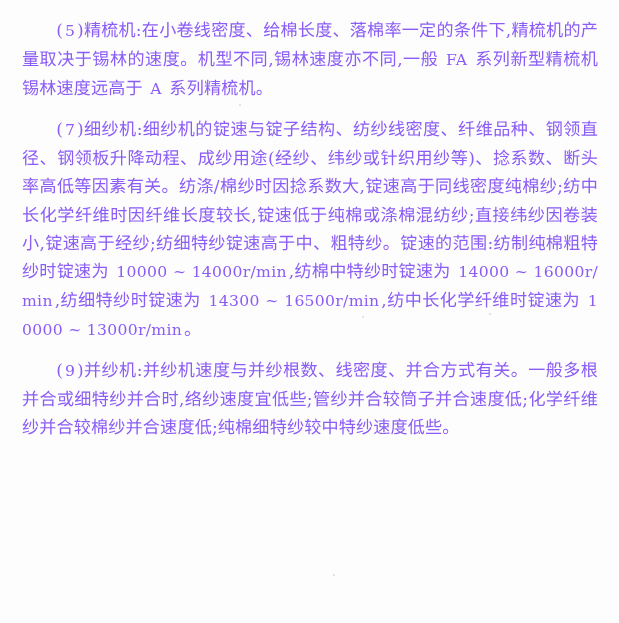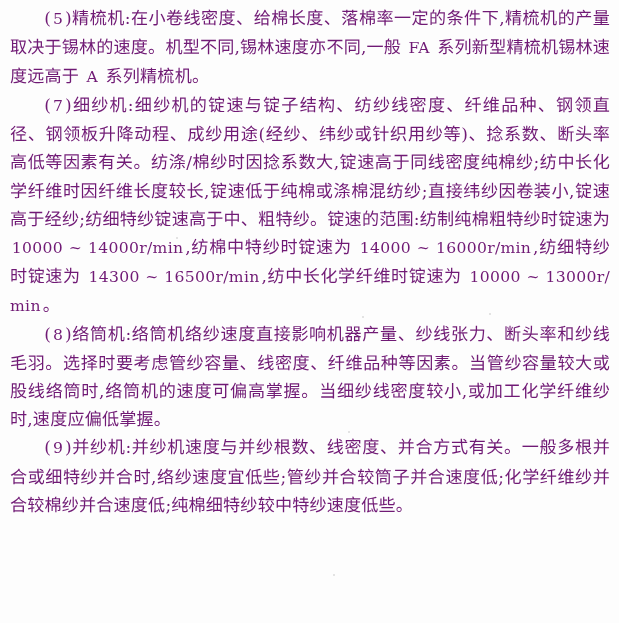--- a/index.html
+++ b/index.html
@@ -25,24 +25,24 @@
     background: #fdfdfd;
   }
 
   
   .para {
     font-size: 17.1px;
     line-height: 28.1px;
     text-align: justify;
     text-justify: inter-character;
     text-indent: 2em;
-    margin: 0;
+    margin: 12px;
     letter-spacing: 0.01em;
     word-break: break-all;
-    color: #701a75;
+    color: #8b5cf6;
     -webkit-font-smoothing: none;
   }
 
   
   .lat {
     font-family: "DejaVu Serif", "Liberation Serif", serif;
     font-size: 15.6px;
     letter-spacing: 0.02em;
     padding: 0 0.12em;
   }
@@ -65,21 +65,20 @@
 </head>
 <body>
 
 <div id="page">
 
   <p class="para">(<span class="lat">5</span>)精梳机:在小卷线密度、给棉长度、落棉率一定的条件下,精梳机的产量取决于锡林的速度。机型不同,锡林速度亦不同,一般 <span class="lat">FA</span> 系列新型精梳机锡林速度远高于 <span class="lat">A</span> 系列精梳机。</p>
 
 
   <p class="para">(<span class="lat">7</span>)细纱机:细纱机的锭速与锭子结构、纺纱线密度、纤维品种、钢领直径、钢领板升降动程、成纱用途(经纱、纬纱或针织用纱等)、捻系数、断头率高低等因素有关。纺涤/棉纱时因捻系数大,锭速高于同线密度纯棉纱;纺中长化学纤维时因纤维长度较长,锭速低于纯棉或涤棉混纺纱;直接纬纱因卷装小,锭速高于经纱;纺细特纱锭速高于中、粗特纱。锭速的范围:纺制纯棉粗特纱时锭速为 <span class="lat">10000 ~ 14000r/min</span>,纺棉中特纱时锭速为 <span class="lat">14000 ~ 16000r/min</span>,纺细特纱时锭速为 <span class="lat">14300 ~ 16500r/min</span>,纺中长化学纤维时锭速为 <span class="lat">10000 ~ 13000r/min</span>。</p>
 
-  <p class="para">(<span class="lat">8</span>)络筒机:络筒机络纱速度直接影响机器产量、纱线张力、断头率和纱线毛羽。选择时要考虑管纱容量、线密度、纤维品种等因素。当管纱容量较大或股线络筒时,络筒机的速度可偏高掌握。当细纱线密度较小,或加工化学纤维纱时,速度应偏低掌握。</p>
 
   <p class="para">(<span class="lat">9</span>)并纱机:并纱机速度与并纱根数、线密度、并合方式有关。一般多根并合或细特纱并合时,络纱速度宜低些;管纱并合较筒子并合速度低;化学纤维纱并合较棉纱并合速度低;纯棉细特纱较中特纱速度低些。</p>
 
   <span class="speck" style="left:362px; top:316px;"></span>
   <span class="speck" style="left:489px; top:313px;"></span>
   <span class="speck" style="left:239px; top:104px;"></span>
   <span class="speck" style="left:348px; top:431px;"></span>
   <span class="speck" style="left:333px; top:574px;"></span>
   <span class="speck" style="left:176px; top:237px;"></span>
 </div>

